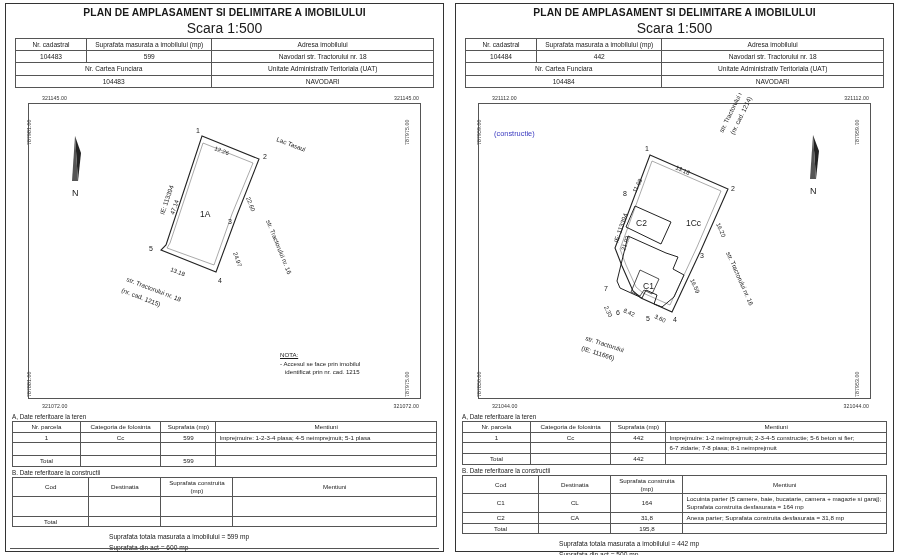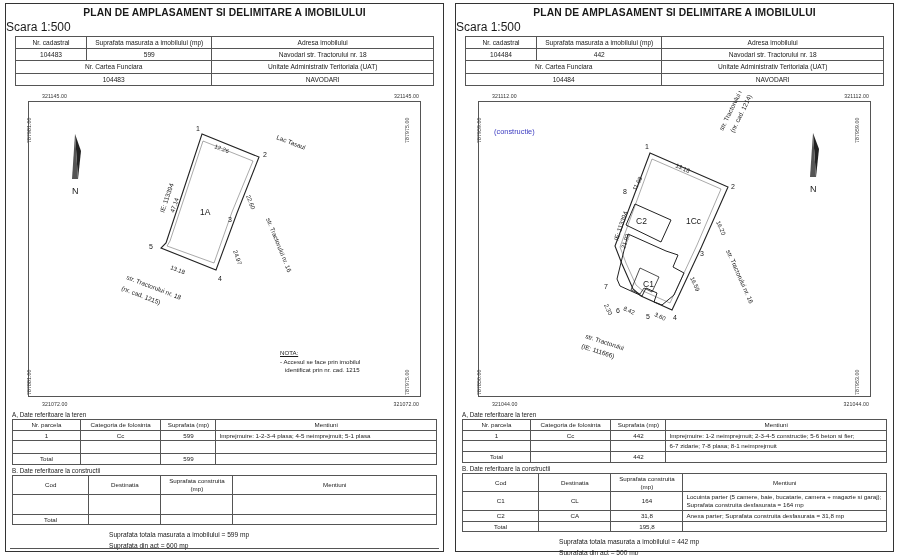--- a/index.html
+++ b/index.html
@@ -31,21 +31,22 @@
   
   .doc-title {
     text-align: center;
     font-size: 10.3px;
     font-weight: bold;
     letter-spacing: .1px;
     padding-top: 3px;
     line-height: 1.15;
   }
   .doc-scale {
-    font-size: 12px;
+    text-align: center;
+    font-size: 14px;
     padding-top: 1px;
     padding-bottom: 2px;
   }
 
   table.hdr {
     border-collapse: collapse;
     width: calc(100% - 18px);
     margin: 0 auto;
     font-size: 6.6px;
   }

